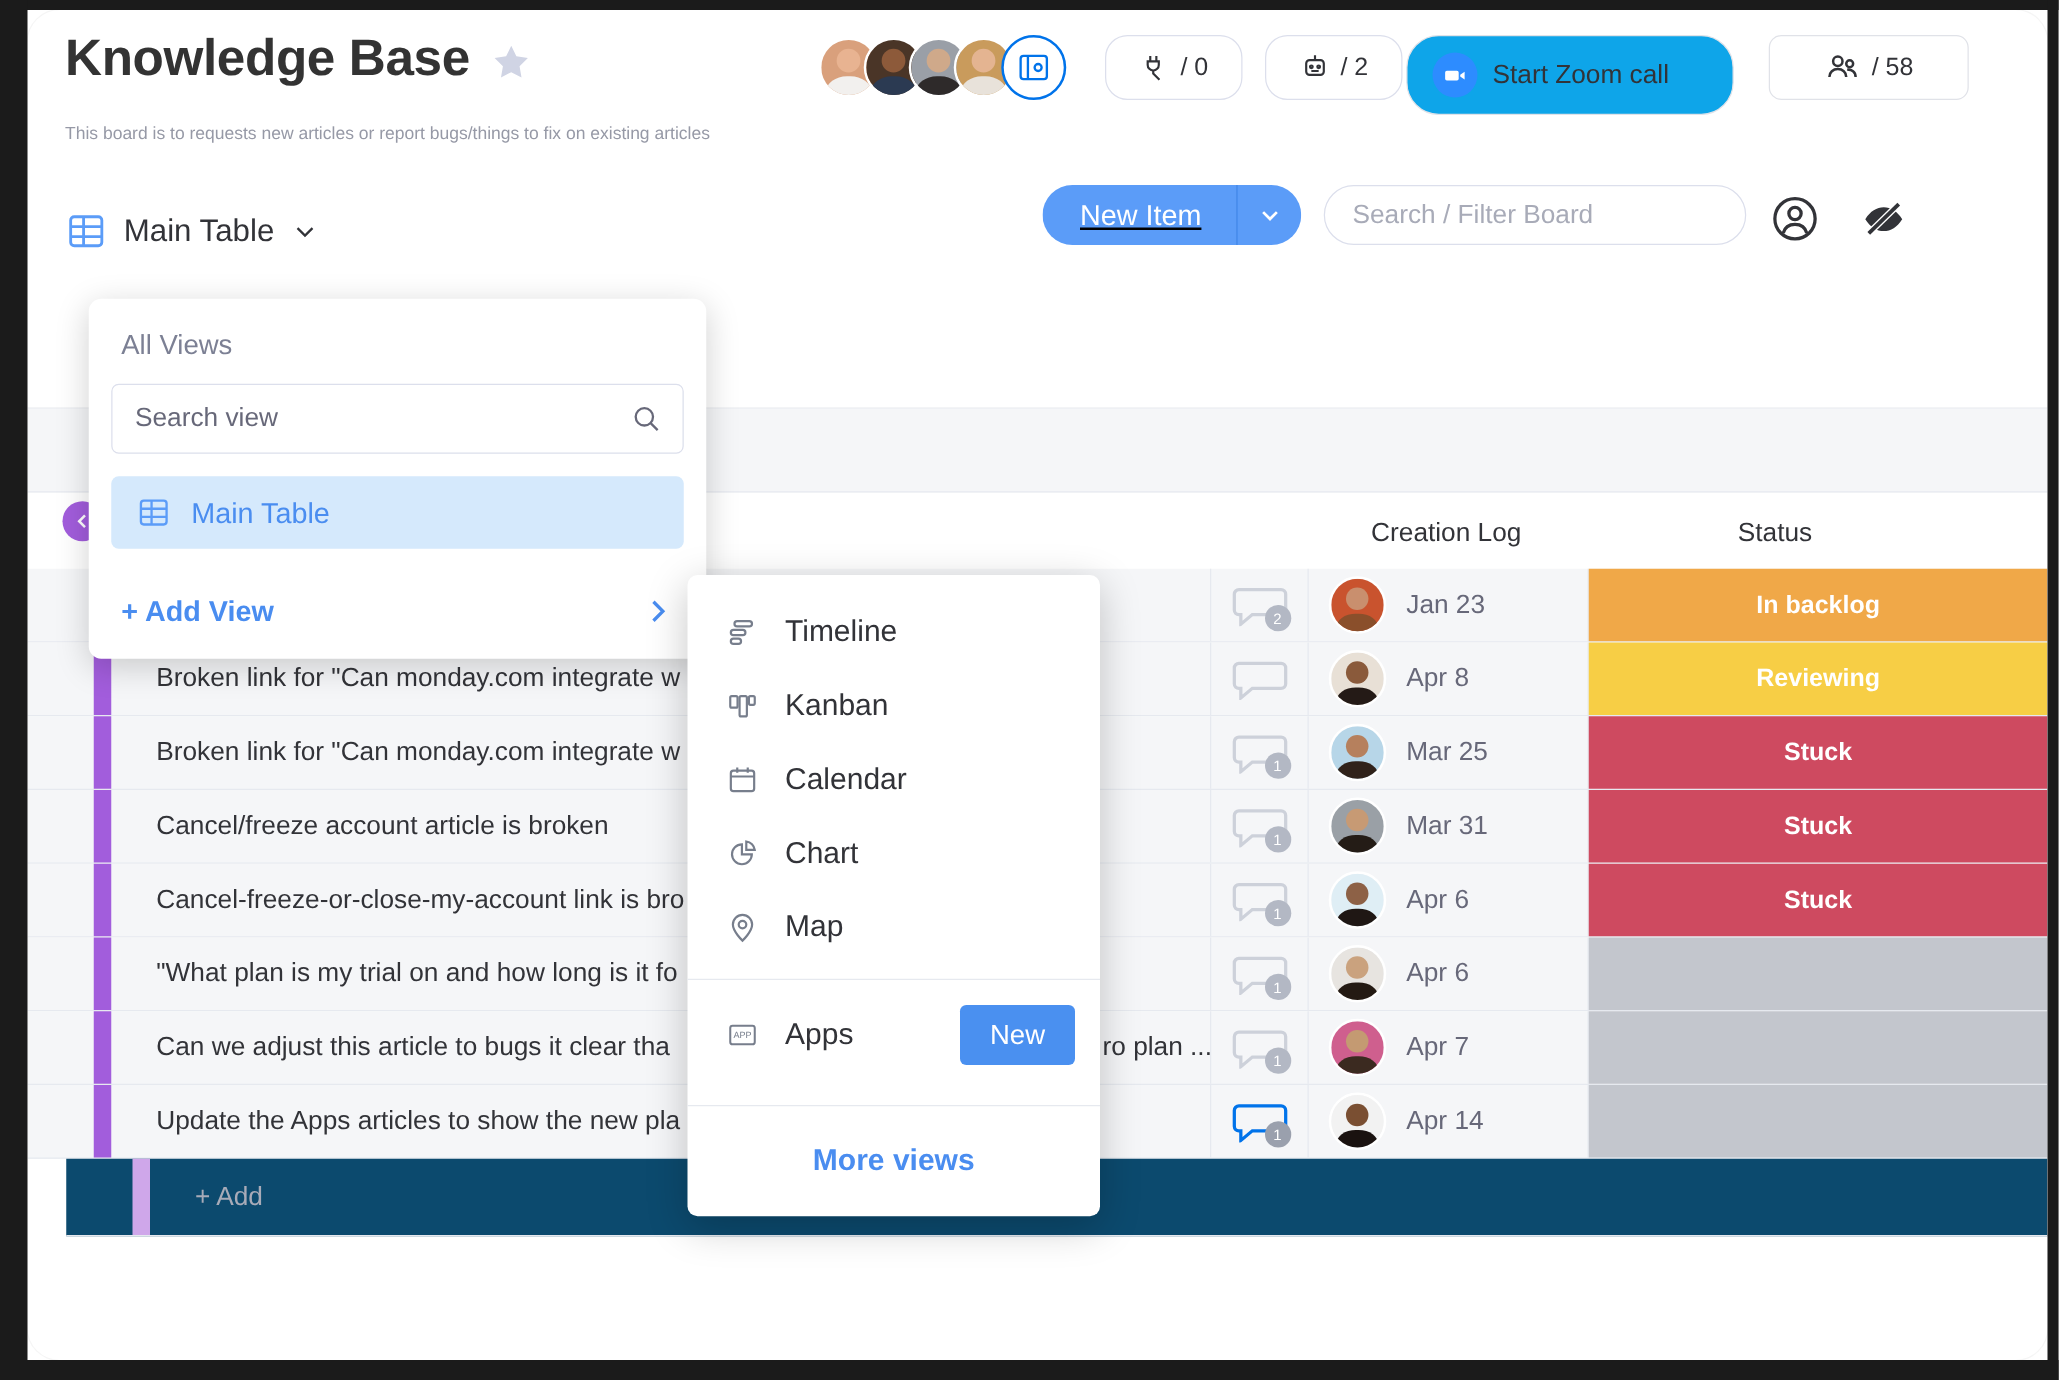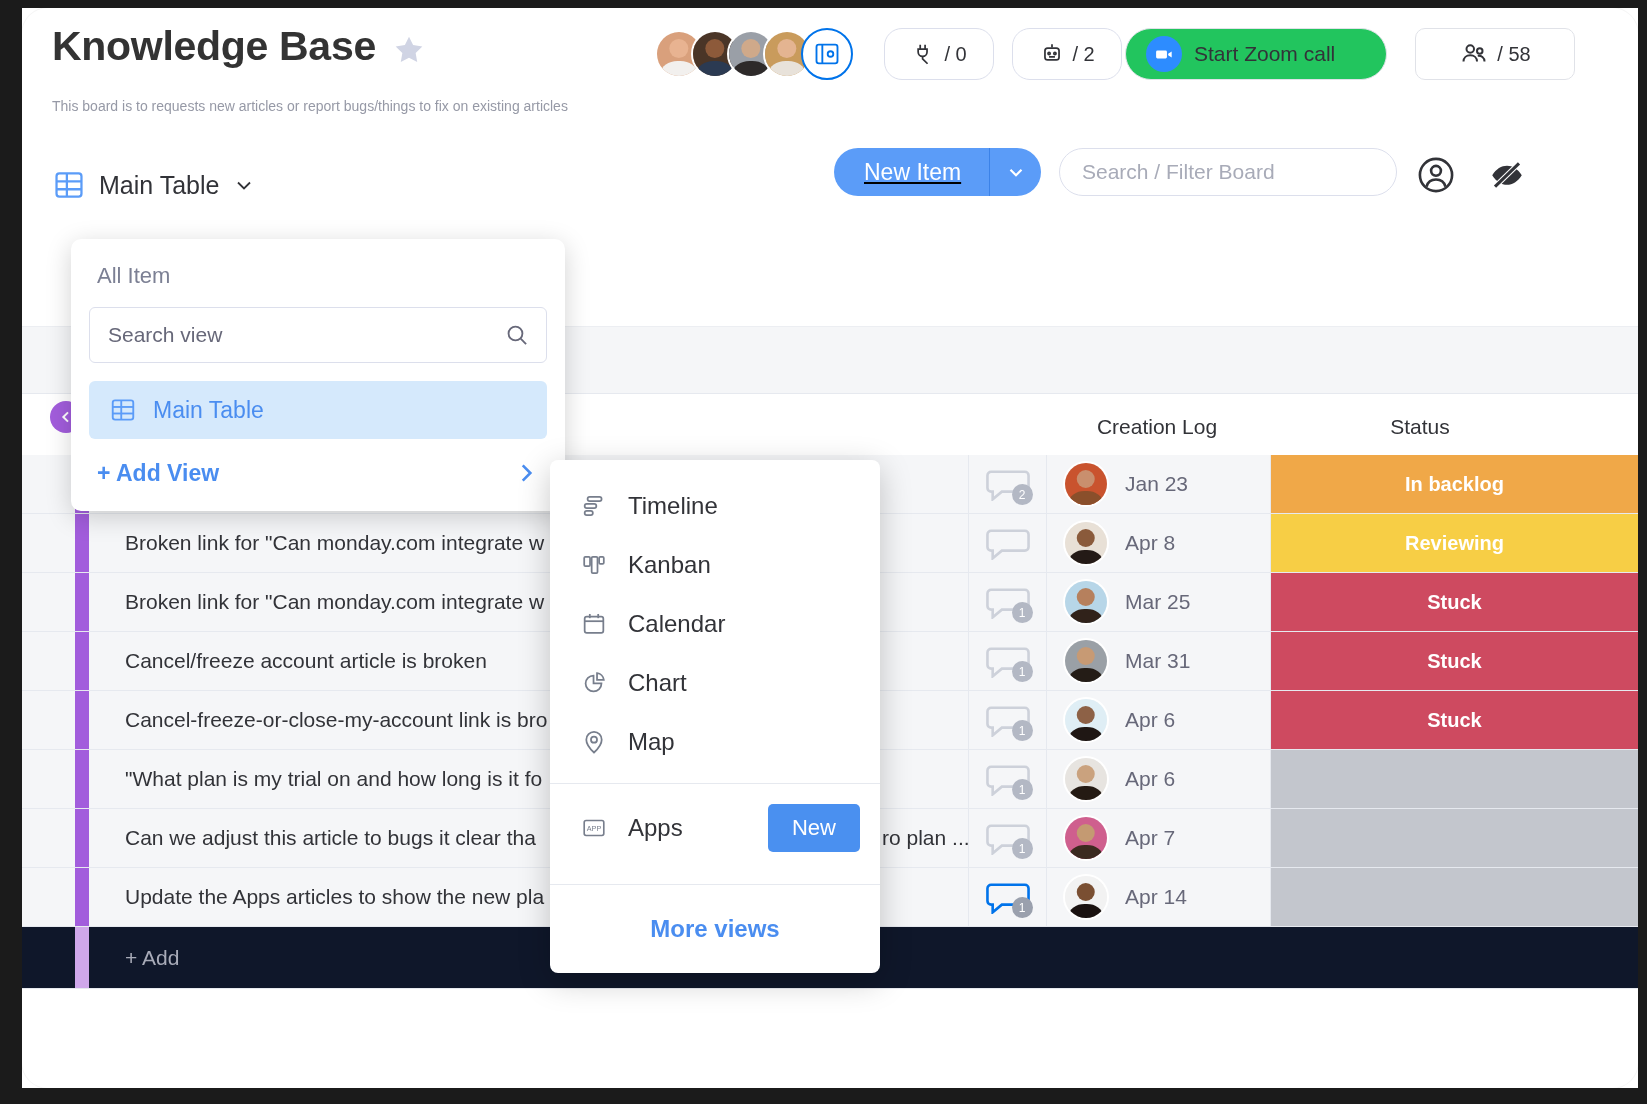--- a/index.html
+++ b/index.html
@@ -80,24 +80,24 @@
     border: 1px solid #dcdfec;
     border-radius: 18px;
   }
   .hex-inner {
     position: relative; height: 52px;
     display: flex; align-items: center; justify-content: center; gap: 7px;
     font-size: 20px; color: #323338;
   }
   .zoom-btn {
     position: absolute; left: 1103px; top: 20px;
-    width: 262px; height: 52px;
+    width: 262px; height: 64px;
     border: 1px solid #e0e2e8;
     border-radius: 26px;
-    background: #22c55e;
+    background: #0ea5e9;
     display: flex; align-items: center; gap: 12px;
     padding-left: 20px;
   }
   .zoom-badge {
     width: 36px; height: 36px; border-radius: 50%;
     background: #2d8cff;
     display: flex; align-items: center; justify-content: center;
   }
   .zoom-label { font-size: 21px; color: #323338; }
   .people-btn {
@@ -227,22 +227,23 @@
     border: 2px solid #ffffff;
   }
   .row-status {
     position: absolute; left: 1249px; right: 0; height: 100%;
     display: flex; align-items: center; justify-content: center;
     color: #ffffff; font-size: 20px; font-weight: bold;
   }
   .add-row {
     position: relative; height: 62px;
     display: flex; align-items: center;
-    background: #0f172a;
+    background: #0c4a6e;
     border-bottom: 1px solid #e6e9ef;
+    margin-left: 31px;
   }
   .add-row .row-color { background: #cfa7ea; }
   .add-row-label {
     position: absolute; left: 103px;
     font-size: 21px; color: #a8abb8;
   }
 
   
   .collapse-knob {
     position: absolute; left: 28px; top: 393px;
@@ -284,21 +285,21 @@
     margin: 18px 18px 0 18px;
     height: 58px;
     border-radius: 6px;
     display: flex; align-items: center; gap: 16px;
     padding: 0 20px;
     font-size: 23px;
     cursor: pointer;
   }
   .view-item.selected { background: #d5e9fc; color: #4a8df0; }
   .add-view-row {
-    margin-top: 14px;
+    margin-top: 30px;
     padding: 0 26px;
     height: 40px;
     display: flex; align-items: center; justify-content: space-between;
     cursor: pointer;
   }
   .add-view-label { font-size: 23px; color: #4a8df0; font-weight: bold; }
 
   
   .types-menu {
     position: absolute; left: 528px; top: 452px;
@@ -681,21 +682,21 @@
       </div>
     </div>
 
     <div class="collapse-knob">
       <svg width="16" height="16" viewBox="0 0 24 24" fill="none" stroke="#ffffff" stroke-width="3">
         <polyline points="15,5 8,12 15,19"></polyline>
       </svg>
     </div>
 
     <div class="views-panel">
-      <div class="views-panel-title">All Item</div>
+      <div class="views-panel-title">All Views</div>
       <div class="view-search">
         <input type="text" placeholder="Search view" style="">
         <svg width="26" height="26" viewBox="0 0 24 24" fill="none" stroke="#676879" stroke-width="1.7">
           <circle cx="10.6" cy="10.6" r="6.4"></circle>
           <line x1="15.4" y1="15.4" x2="20.4" y2="20.4"></line>
         </svg>
       </div>
       <div class="view-item selected">
         <svg width="28" height="28" viewBox="0 0 24 24" fill="none" stroke="#5b9cf8" stroke-width="1.6">
           <rect x="3.2" y="3.8" width="17.6" height="16.4" rx="2"></rect>

